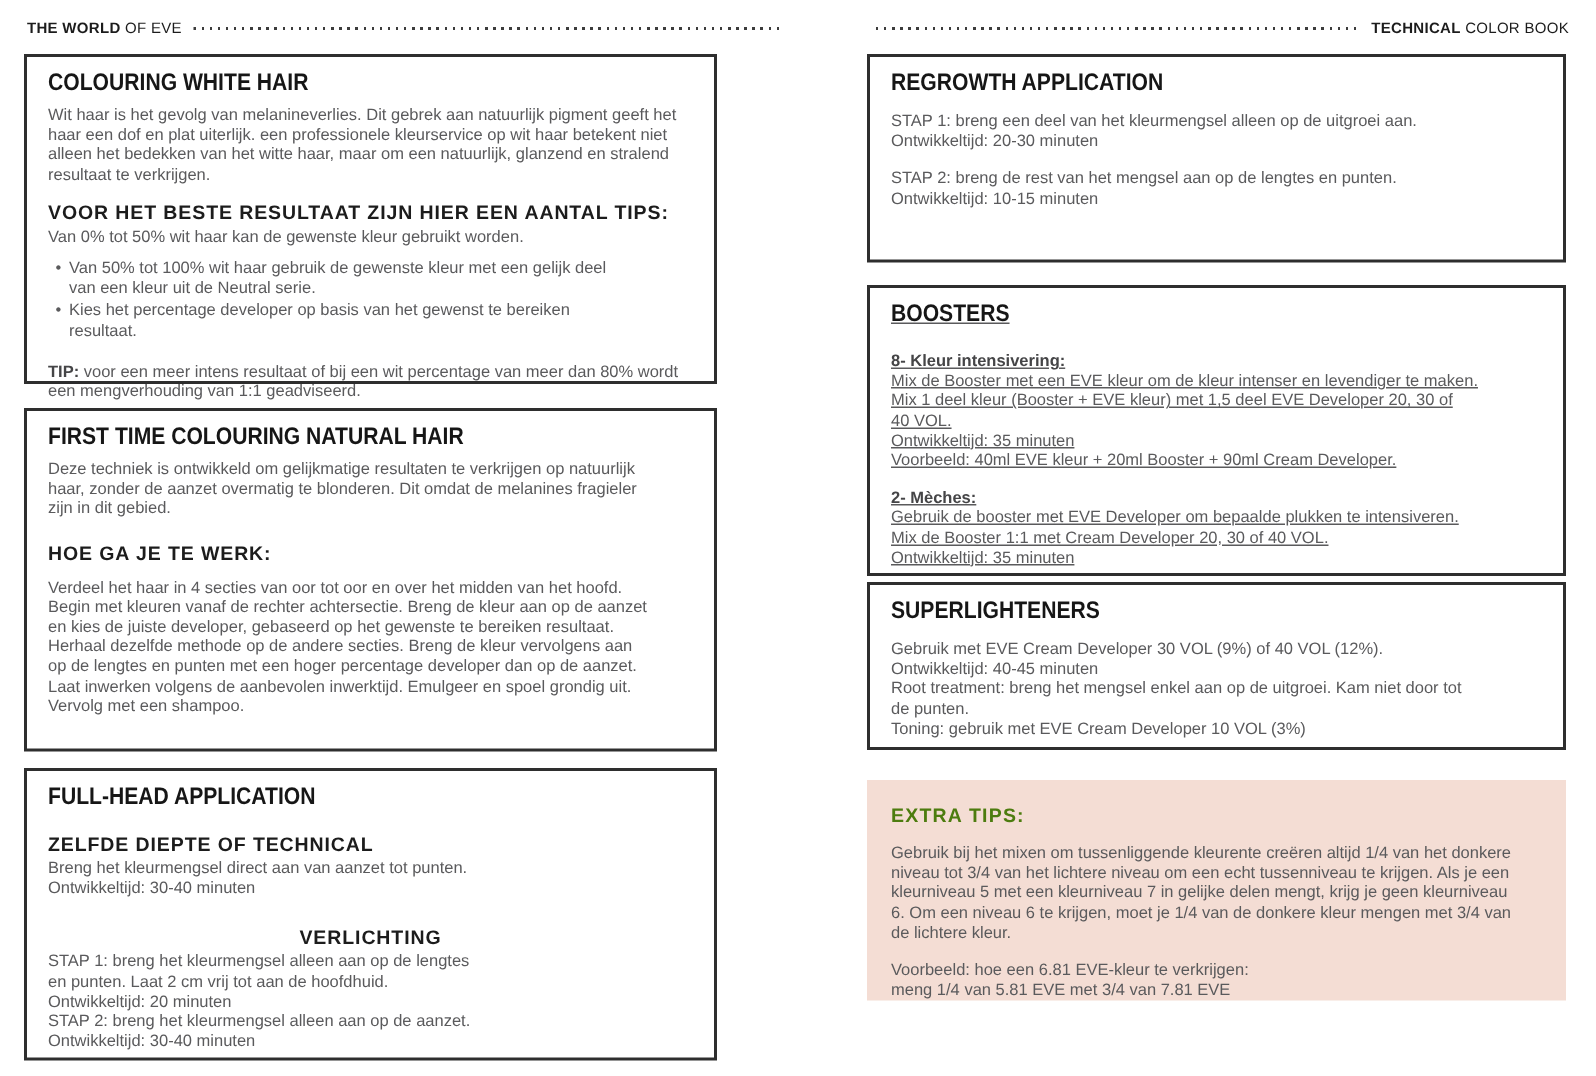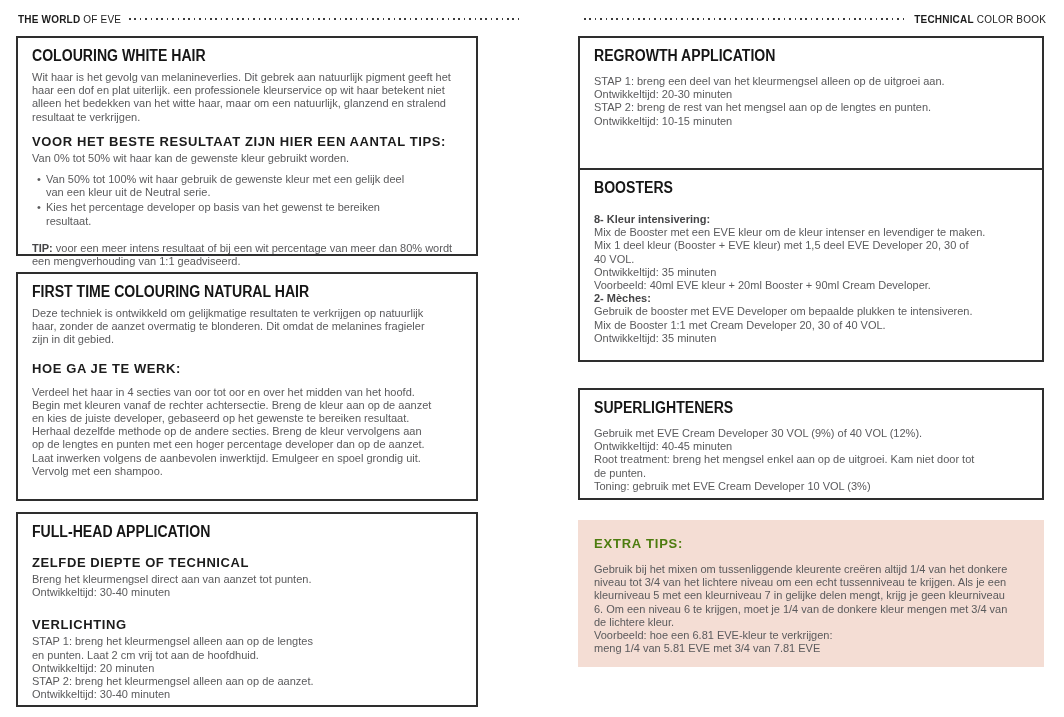--- a/index.html
+++ b/index.html
@@ -38,21 +38,21 @@
   .box {
     position: absolute;
     border: 2px solid #2e2e2e;
     background: #ffffff;
     padding: 9px 14px;
   }
   .box-l1 { left: 16px;  top: 36px;  width: 462px; height: 220px; }
   .box-l2 { left: 16px;  top: 272px; width: 462px; height: 229px; }
   .box-l3 { left: 16px;  top: 512px; width: 462px; height: 195px; }
   .box-r1 { left: 578px; top: 36px;  width: 466px; height: 139px; }
-  .box-r2 { left: 578px; top: 168px; width: 466px; height: 194px; }
+  .box-r2 { left: 578px; top: 190px; width: 466px; height: 194px; text-decoration: underline; }
   .box-r3 { left: 578px; top: 388px; width: 466px; height: 112px; }
   .box-pink {
     position: absolute;
     left: 578px; top: 520px; width: 466px; height: 147px;
     background: #f4ddd4;
     padding: 16px 16px;
   }
   .box-title {
     font-size: 16px;
     font-weight: bold;
@@ -70,21 +70,21 @@
     letter-spacing: .6px;
     margin: 10px 0 3px 0;
     white-space: nowrap;
   }
   .para {
     font-size: 11px;
     line-height: 13.2px;
     color: #5a5a5c;
   }
   .pre { white-space: pre-line; }
-  .mt12 { }
+  .mt12 { margin-top: 12px; }
   .bullets { margin-top: 8px; }
   .bullet-row { display: flex; margin-bottom: 2px; }
   .bullet-dot {
     width: 14px;
     flex: 0 0 14px;
     text-align: center;
     font-size: 11px;
     line-height: 13.2px;
     color: #5a5a5c;
   }
@@ -138,21 +138,21 @@
     <div class="para w400">Deze techniek is ontwikkeld om gelijkmatige resultaten te verkrijgen op natuurlijk haar, zonder de aanzet overmatig te blonderen. Dit omdat de melanines fragieler zijn in dit gebied.</div>
     <div class="sub-heading" style="margin:14px 0 10px 0;">HOE GA JE TE WERK:</div>
     <div class="para w400">Verdeel het haar in 4 secties van oor tot oor en over het midden van het hoofd. Begin met kleuren vanaf de rechter achtersectie. Breng de kleur aan op de aanzet en kies de juiste developer, gebaseerd op het gewenste te bereiken resultaat. Herhaal dezelfde methode op de andere secties. Breng de kleur vervolgens aan op de lengtes en punten met een hoger percentage developer dan op de aanzet. Laat inwerken volgens de aanbevolen inwerktijd. Emulgeer en spoel grondig uit. Vervolg met een shampoo.</div>
   </div>
 
   <div class="box box-l3">
     <div class="box-title" style="margin-bottom:14px;">FULL-HEAD APPLICATION</div>
     <div class="sub-heading">ZELFDE DIEPTE OF TECHNICAL</div>
     <div class="para pre">Breng het kleurmengsel direct aan van aanzet tot punten.
 Ontwikkeltijd: 30-40 minuten</div>
-    <div class="sub-heading" style="margin-top:18px;">VERLICHTING</div>
+    <div class="sub-heading" style="margin-top:18px;text-align:center;">VERLICHTING</div>
     <div class="para pre">STAP 1: breng het kleurmengsel alleen aan op de lengtes
 en punten. Laat 2 cm vrij tot aan de hoofdhuid.
 Ontwikkeltijd: 20 minuten
 STAP 2: breng het kleurmengsel alleen aan op de aanzet.
 Ontwikkeltijd: 30-40 minuten</div>
   </div>
 
   <div class="box box-r1">
     <div class="box-title" style="margin-bottom:10px;">REGROWTH APPLICATION</div>
     <div class="para pre">STAP 1: breng een deel van het kleurmengsel alleen op de uitgroei aan.

